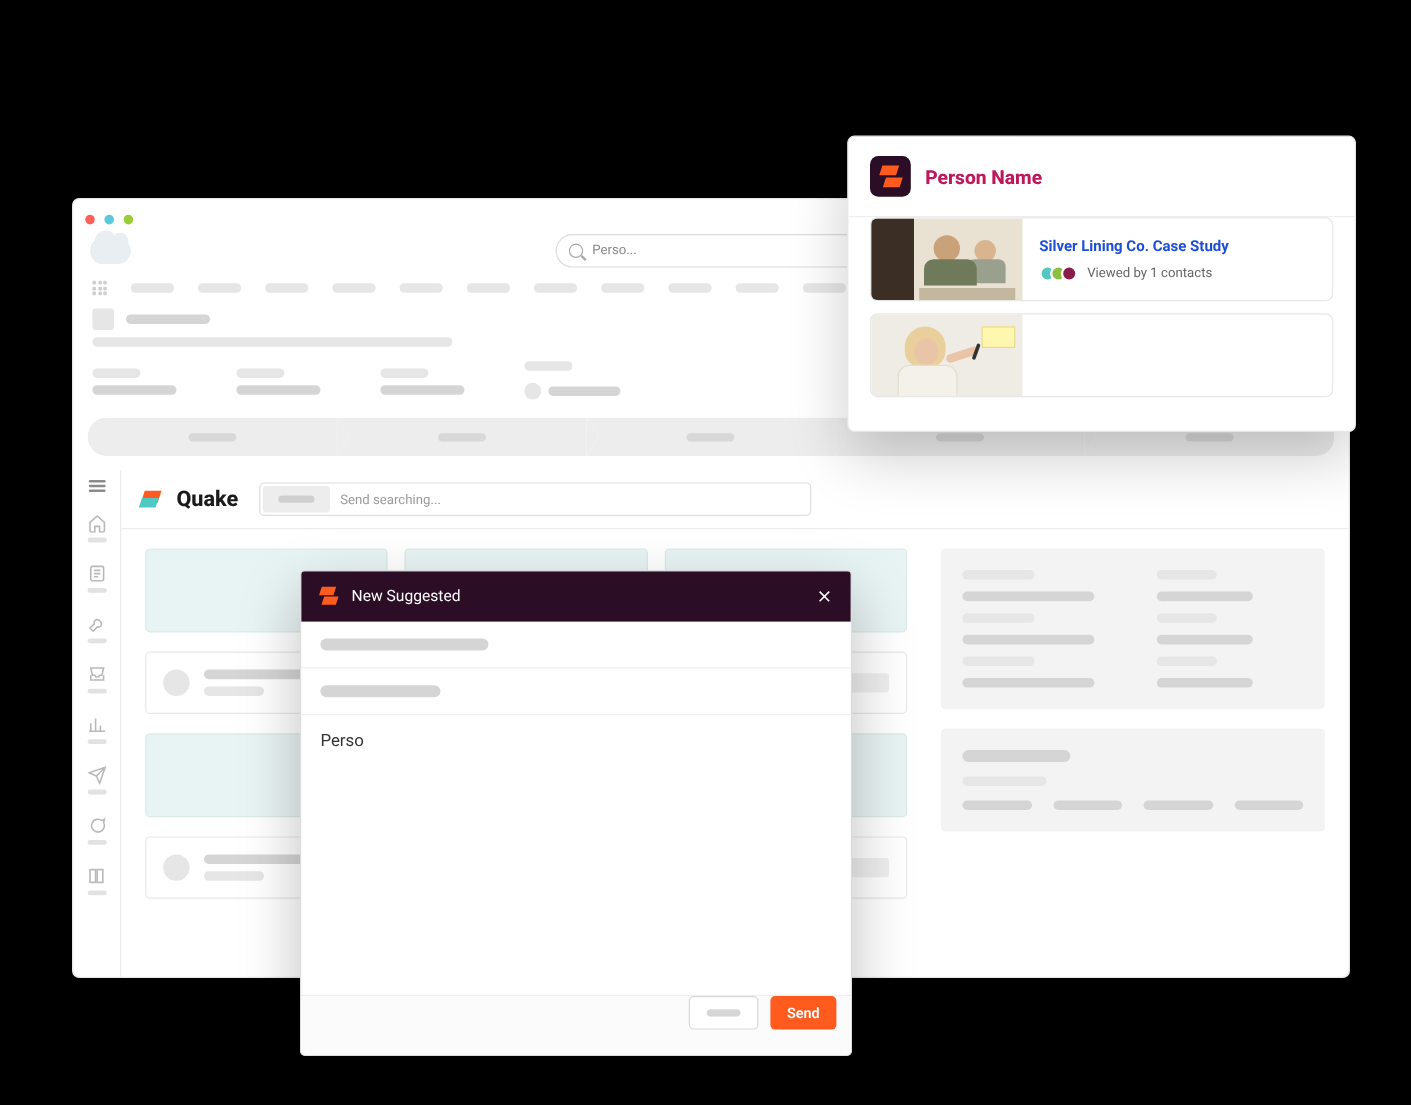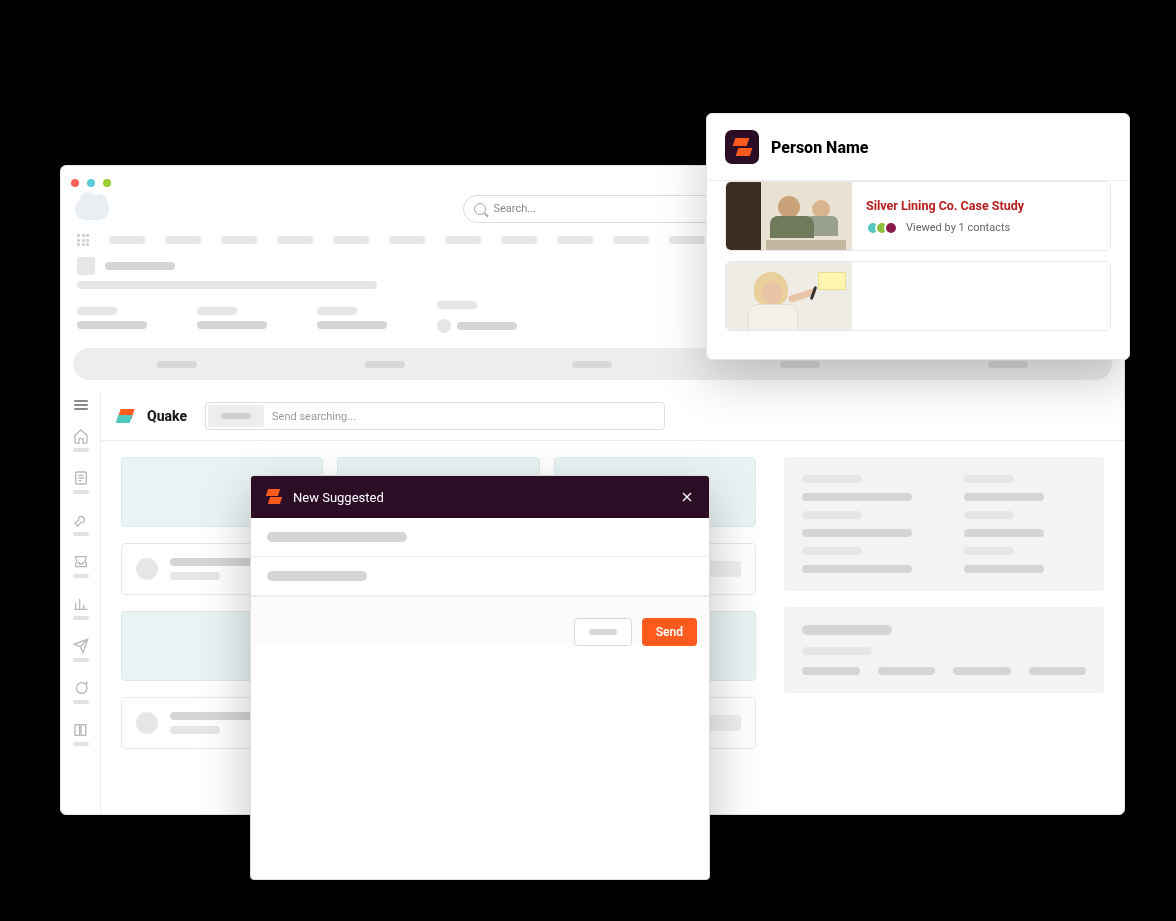--- a/index.html
+++ b/index.html
@@ -68,21 +68,21 @@
 
   
   .quake-wrap{display:flex;height:calc(100% - 200px)}
   .sidebar{width:40px;border-right:1px solid #ececec;display:flex;flex-direction:column;align-items:center;padding-top:8px;gap:18px}
   .side-item{display:flex;flex-direction:column;align-items:center;gap:4px}
   .side-ico{width:16px;height:16px;color:#b9b9b9;display:flex;align-items:center;justify-content:center}
   .side-bar{width:16px;height:4px;background:#e2e2e2;border-radius:2px}
 
   .quake-main{flex:1;padding:0;}
   .quake-topbar{display:flex;align-items:center;gap:18px;padding:10px 16px}
-  .quake-logo{display:flex;align-items:center;gap:6px;font-weight:800;font-size:14px;color:#1b1b1b}
+  .quake-logo{display:flex;align-items:center;gap:6px;font-weight:800;font-size:18px;color:#1b1b1b}
   .quake-mark{position:relative;width:24px;height:18px}
   .quake-mark .a{position:absolute;left:2px;top:2px;width:14px;height:10px;background:#ff5b1f;transform:skewX(-18deg)}
   .quake-mark .b{position:absolute;left:0;top:8px;width:14px;height:8px;background:#4fc9c2;transform:skewX(-18deg)}
   .quake-search{flex:1;max-width:460px;height:28px;border:1px solid #dedede;border-radius:4px;display:flex;align-items:center;padding:2px;gap:8px;color:#9a9a9a;font-size:11px}
   .quake-search .btn{width:56px;height:100%;background:#ededed;border-radius:3px;display:flex;align-items:center;justify-content:center}
   .quake-search .btn .sk{width:30px;height:6px;background:#cfcfcf}
 
   .quake-hr{height:1px;background:#ececec;margin:0}
 
   .quake-cols{display:flex;gap:28px;padding:16px 20px}
@@ -110,43 +110,43 @@
   }
   .modal-head{height:42px;background:#2b0d25;color:#fff;display:flex;align-items:center;padding:0 14px;gap:10px;font-size:13px}
   .modal-head .mark{width:18px;height:18px;position:relative}
   .modal-head .mark i{position:absolute;background:#ff5b1f}
   .modal-head .mark .t{left:2px;top:1px;width:12px;height:7px;transform:skewX(-18deg)}
   .modal-head .mark .b{left:4px;top:9px;width:12px;height:7px;transform:skewX(-18deg)}
   .modal-head .close{margin-left:auto;cursor:pointer;color:#fff;font-size:18px;line-height:1}
   .modal-sec{padding:14px 16px;border-bottom:1px solid #eee}
   .modal-sec .sk{height:10px}
   .modal-body{flex:1;padding:14px 16px;color:#333;font-size:14px}
-  .modal-foot{height:50px;border-top:1px solid #eee;display:flex;align-items:flex-end;justify-content:flex-end;gap:10px;padding:0 12px;background:#fbfbfb}
+  .modal-foot{height:50px;border-top:1px solid #eee;display:flex;align-items:flex-start;justify-content:flex-end;gap:10px;padding:0 12px;background:#fbfbfb}
   .ghost-btn{height:28px;padding:0 14px;border:1px solid #d9d9d9;border-radius:4px;background:#fff;display:flex;align-items:center}
   .ghost-btn .sk{width:28px;height:6px;background:#d6d6d6}
   .send-btn{height:28px;padding:0 14px;border:none;border-radius:4px;background:#ff5b1f;color:#fff;font-size:12px;font-weight:600;cursor:pointer}
 
   
   .float-card{
     position:absolute;left:706px;top:113px;width:424px;
     background:#fff;border:1px solid #e7e7e7;border-radius:6px;
     box-shadow:0 20px 50px rgba(0,0,0,.2);z-index:6;
     padding-bottom:18px;
   }
   .fc-head{display:flex;align-items:center;gap:12px;padding:16px 18px;border-bottom:1px solid #eee}
   .fc-app-icon{width:34px;height:34px;border-radius:7px;background:#2b0d25;display:flex;align-items:center;justify-content:center;position:relative}
   .fc-app-icon i{position:absolute;background:#ff5b1f}
   .fc-app-icon .t{left:9px;top:8px;width:14px;height:8px;transform:skewX(-18deg)}
   .fc-app-icon .b{left:12px;top:18px;width:14px;height:8px;transform:skewX(-18deg)}
-  .fc-title{font-weight:800;font-size:16px;color:#000000}
+  .fc-title{font-weight:800;font-size:16px;color:#be185d}
   .fc-sub{padding:14px 18px 10px 18px;font-weight:700;font-size:14px;color:#1f1f1f}
   .sugg{margin:0 18px 10px 18px;border:1px solid #e8e8e8;border-radius:6px;display:flex;overflow:hidden;height:70px}
   .sugg .thumb{width:126px;background:#e8e4dc;position:relative;flex-shrink:0}
   .sugg .info{flex:1;padding:12px 14px;display:flex;flex-direction:column;gap:8px;justify-content:center}
-  .sugg .t1{font-weight:700;font-size:12.5px;color:#b91c1c}
+  .sugg .t1{font-weight:700;font-size:12.5px;color:#1d4ed8}
   .sugg .meta{display:flex;align-items:center;gap:8px;font-size:11px;color:#666}
   .dots3{display:flex}
   .dots3 span{width:14px;height:14px;border-radius:50%;border:2px solid #fff;margin-left:-5px}
   .dots3 span:first-child{margin-left:0}
   .dots3 .c1{background:#53c7c0}.dots3 .c2{background:#8fbf3f}.dots3 .c3{background:#8a1b4a}
 
   
   .thumb.scene1{background:linear-gradient(90deg,#3b2e24 0 28%,#e9e2d3 28% 100%)}
   .thumb.scene1:before{content:"";position:absolute;left:52px;top:14px;width:22px;height:22px;border-radius:50%;background:#caa27a}
   .thumb.scene1:after{content:"";position:absolute;left:44px;top:34px;width:44px;height:22px;border-radius:8px 8px 0 0;background:#6f7a5a}
@@ -175,21 +175,21 @@
   <div class="titlebar">
     <span class="dot r"></span>
     <span class="dot y"></span>
     <span class="dot g"></span>
   </div>
 
   <div class="sf-header">
     <div class="cloud-icon"></div>
     <div class="header-search">
       <span class="search-glass"></span>
-      <span>Search...</span>
+      <span>Perso...</span>
     </div>
   </div>
 
   <div class="sf-nav-row">
     <span class="grid9">
         <i></i>
         <i></i>
         <i></i>
         <i></i>
         <i></i>
@@ -432,20 +432,23 @@
           <path d="M6 6l12 12M18 6L6 18"></path>
         </svg>
     </span>
   </div>
   <div class="modal-sec">
     <span class="sk d" style="width:140px"></span>
   </div>
   <div class="modal-sec">
     <span class="sk d" style="width:100px"></span>
   </div>
+  <div class="modal-body">
+    <span>Perso</span>
+  </div>
   <div class="modal-foot">
     <span class="ghost-btn">
         <span class="sk"></span>
       </span>
     <button class="send-btn">Send</button>
   </div>
 </div>
 
 <div class="float-card">
   <div class="fc-head">

